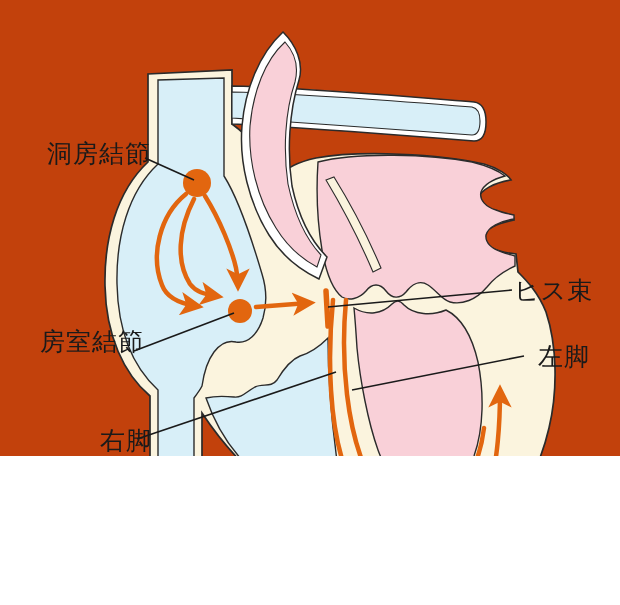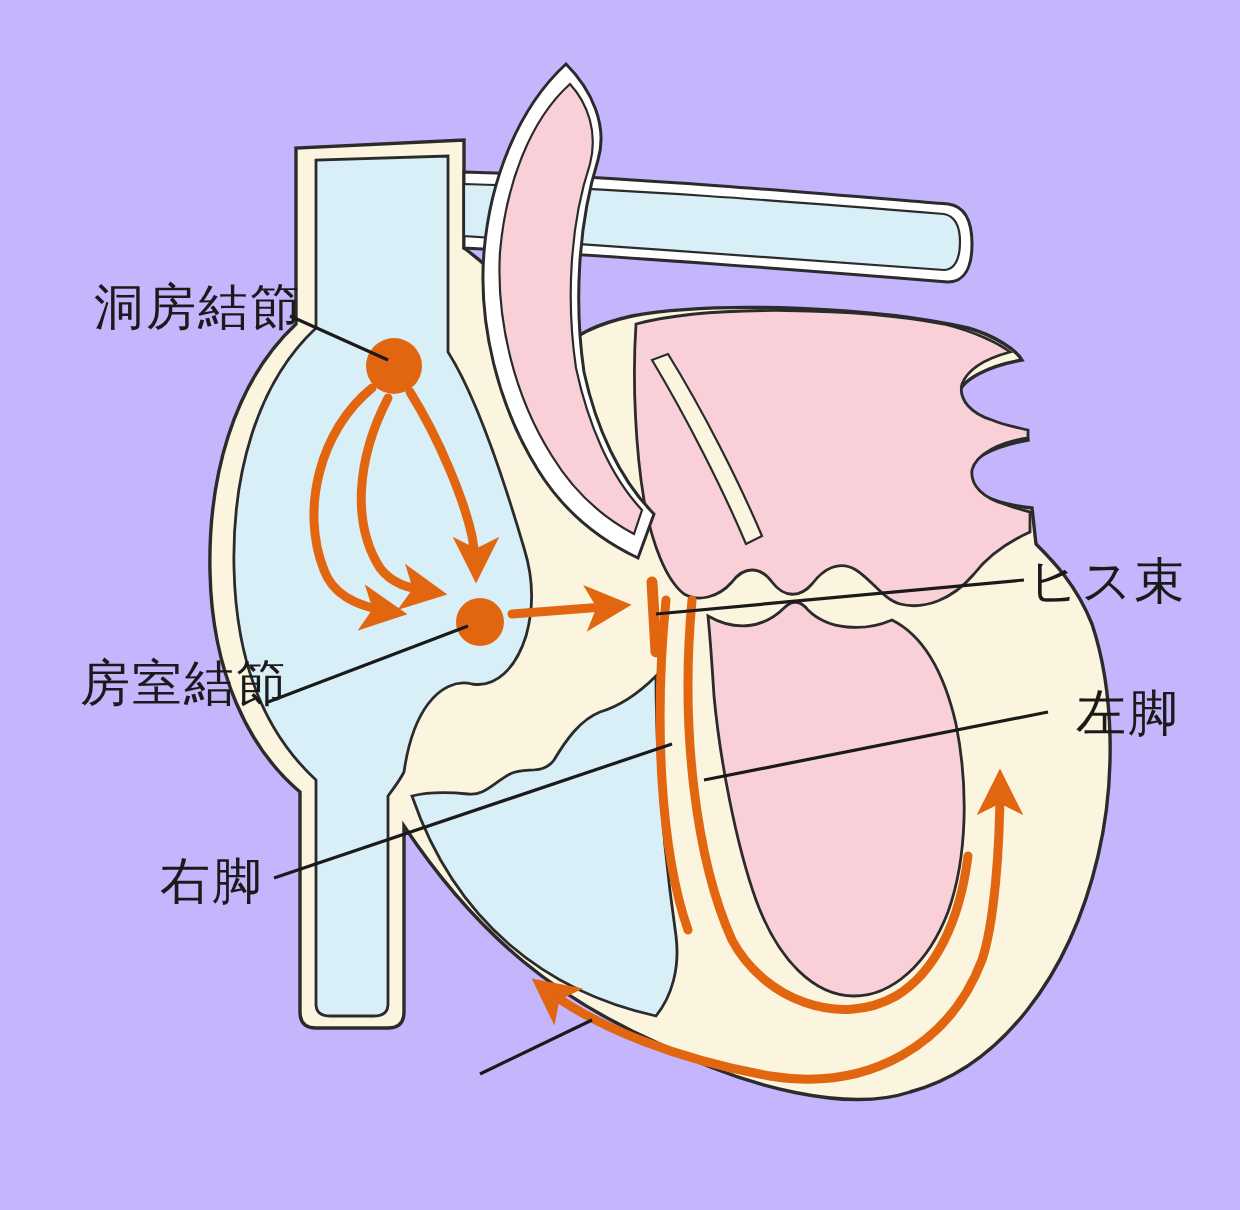--- a/index.html
+++ b/index.html
@@ -1,17 +1,17 @@
 <!DOCTYPE html>
 <html style="--orange: #E2660F; --light_blue: #D8EFF8; --pink: #F9D0D8; --cream: #FBF4DE; --outline: #2B2B2B; --label_text: #1A1A1A;"><head>
 <meta charset="utf-8">
 <style>
   html,body{margin:0;padding:0;background:#ffffff;}
   #stage{
-    position:relative;width:620px;height:605px;background:#c4b5fd;overflow:hidden;
+    position:relative;width:620px;height:456px;background:#c2410c;overflow:hidden;
     font-family:"DejaVu Sans","Liberation Sans",sans-serif;
   }
   #heart-svg{position:absolute;left:0;top:0;}
   .label{
     position:absolute;color:var(--label_text,#1a1a1a);
     font-size:25px;font-weight:500;line-height:1.05;white-space:nowrap;
     letter-spacing:1px;
   }
   
   .wall{fill:var(--cream,#FBF4DE);stroke:var(--outline,#2B2B2B);stroke-width:1.7;}
@@ -179,14 +179,14 @@
       <line class="leader" x1="524" y1="356" x2="352" y2="390"></line>
       <line class="leader" x1="137" y1="439" x2="336" y2="372"></line>
       <line class="leader" x1="240" y1="537" x2="296" y2="510"></line>
     </g>
   </svg>
 
   <div class="label" style="left:47px;top:141px">洞房結節</div>
   <div class="label" style="left:514px;top:278px">ヒス束</div>
   <div class="label" style="left:40px;top:329px">房室結節</div>
   <div class="label" style="left:538px;top:344px">左脚</div>
-  <div class="label" style="left:80px;top:428px">右脚</div>
+  <div class="label" style="left:100px;top:428px">右脚</div>
 </div>
 
 </body></html>

